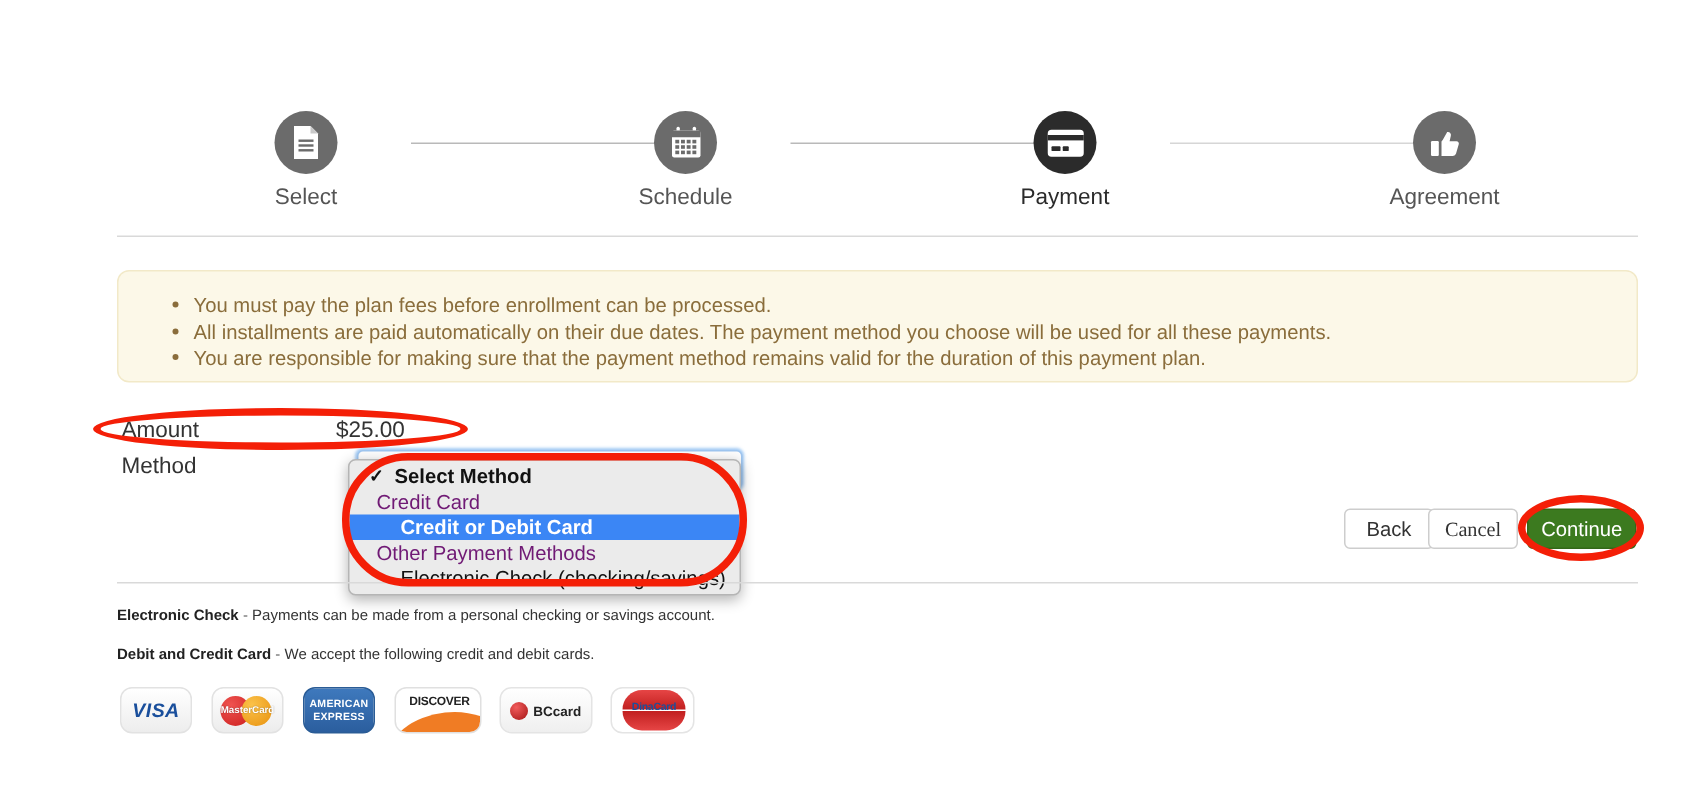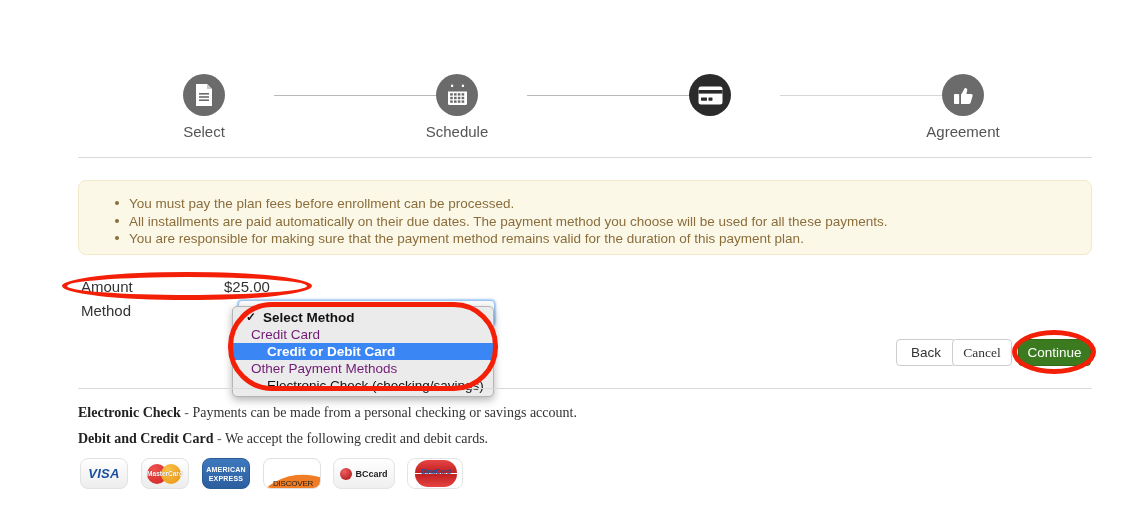--- a/index.html
+++ b/index.html
@@ -213,23 +213,22 @@
     left: 1018px; top: 339px; width: 73px;
     background: #3c7a1f;
     border-color: #336818;
     color: #ffffff;
   }
 
   
   .foot-line {
     position: absolute;
     left: 78px;
-    font-size: 14px;
+    font-size: 10px;
     color: #333333;
-    font-family: Liberation Serif, serif;
   }
   .foot-line.l1 { top: 405px; }
   .foot-line.l2 { top: 431px; }
   .foot-line b { font-weight: bold; color: #222; }
   .foot-line .dash { color: #666; }
 
   
   .cards { position: absolute; left: 80px; top: 458px; height: 30px; }
   .card-logo {
     position: absolute;
@@ -284,22 +283,22 @@
   }
   .logo-amex span { font-size: 7px; letter-spacing: 0.2px; }
   .logo-disc {
     left: 183px; width: 58px;
     background: #ffffff;
     border: 1px solid #e0e0e0;
     position: absolute;
     overflow: hidden;
   }
   .disc-txt {
-    position: absolute; left: 0; top: 20px; width: 58px; text-align: center;
-    font-size: 8px; font-weight: normal; color: #222; letter-spacing: -0.2px;
+    position: absolute; left: 0; top: 4px; width: 58px; text-align: center;
+    font-size: 8px; font-weight: bold; color: #222; letter-spacing: -0.2px;
   }
   .disc-swoosh {
     position: absolute; left: -6px; bottom: -13px; width: 80px; height: 26px;
     background: #f07c24; border-radius: 50% 50% 0 0 / 100% 100% 0 0;
     transform: rotate(-6deg);
   }
   .logo-bc {
     left: 253px; width: 62px;
     background: linear-gradient(#ffffff,#efefef);
     border: 1px solid #e4e4e4;
@@ -401,20 +400,21 @@
 
     <div class="step active" style="left:562px;">
       <div class="bubble">
         <svg width="25" height="19" viewBox="0 0 25 19" aria-hidden="true">
           <rect x="0.5" y="0.5" width="24" height="18" rx="2.5" fill="#ffffff"></rect>
           <rect x="0.5" y="4" width="24" height="3.6" fill="#2b2b2b"></rect>
           <rect x="3" y="11.5" width="6" height="3.2" rx="0.6" fill="#2b2b2b"></rect>
           <rect x="10.5" y="11.5" width="4" height="3.2" rx="0.6" fill="#2b2b2b"></rect>
         </svg>
       </div>
+      <div class="step-label">Payment</div>
     </div>
 
     <div class="step" style="left:815px;">
       <div class="bubble">
         <svg width="23" height="23" viewBox="0 0 23 23" aria-hidden="true">
           <rect x="2" y="10" width="5.2" height="10" rx="0.8" fill="#ffffff"></rect>
           <path d="M9 20 h7.6 a2.2 2.2 0 0 0 2.1-1.6 l1.8-6.2 a1.6 1.6 0 0 0-1.5-2.1 h-4.6 l0.8-3.5 a2 2 0 0 0-1.9-2.6 l-0.5 0 -3 5.4 -0.8 1 z" fill="#ffffff"></path>
         </svg>
       </div>
       <div class="step-label">Agreement</div>

